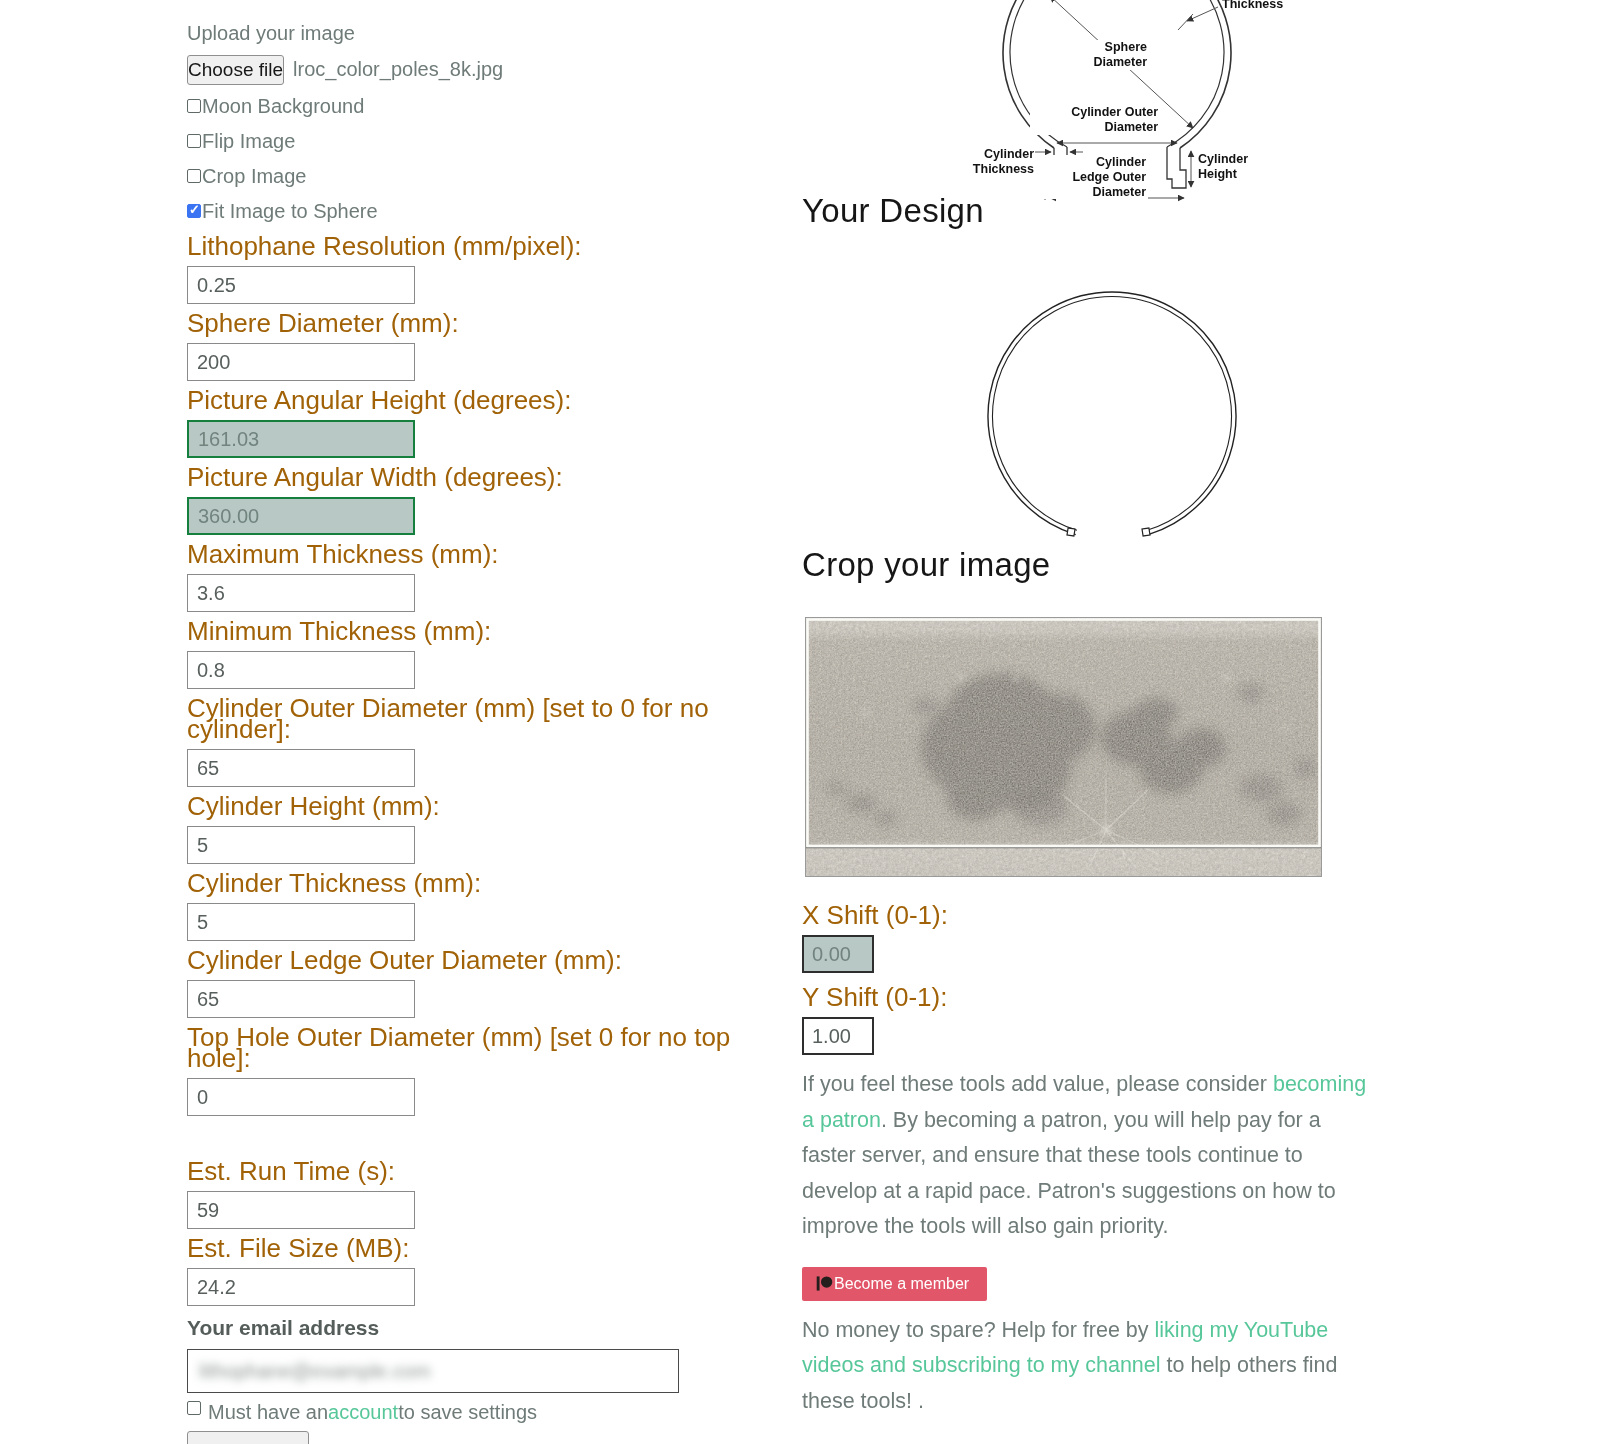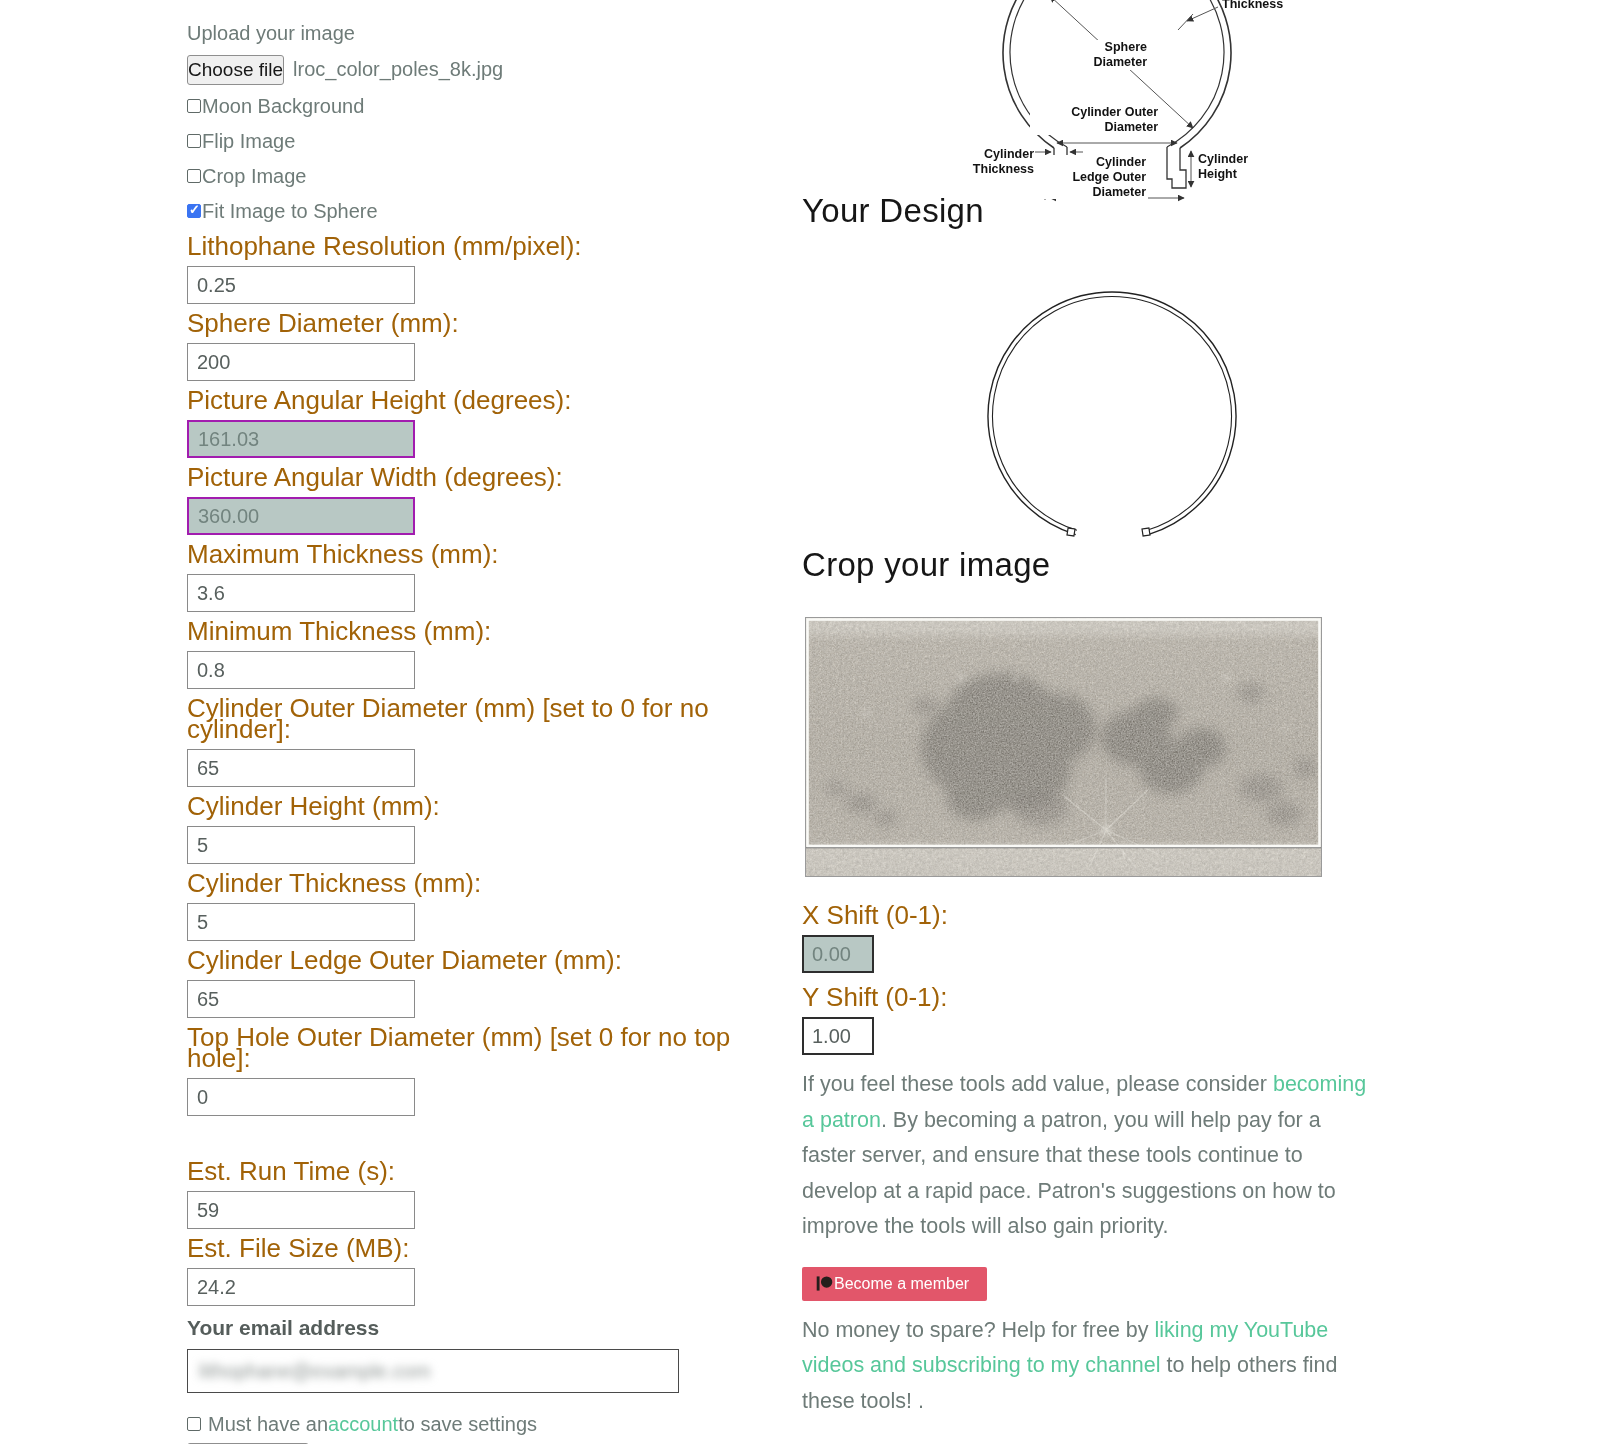--- a/index.html
+++ b/index.html
@@ -19,28 +19,28 @@
   .cb-row{margin-top:13px;height:22px;display:flex;align-items:center;font-size:20px;color:#6e7b78;cursor:pointer;}
   .cb-row.firstcb{margin-top:11px;}
   input[type=checkbox]{appearance:none;-webkit-appearance:none;width:14px;height:14px;margin:0 1px 0 0;
        border:1px solid #5f6a67;border-radius:2px;background:#fff;position:relative;flex:none;cursor:pointer;}
   input[type=checkbox]:checked{background:#3a74f2;border-color:#3a74f2;}
   input[type=checkbox]:checked::after{content:"✓";position:absolute;left:1px;top:-3px;color:#fff;
        font-size:13px;font-weight:bold;}
   .f-input{display:block;margin-top:9px;width:228px;height:38px;box-sizing:border-box;
        border:1px solid #8a8a8a;border-radius:0;padding:0 9px;font-family:"Liberation Sans",sans-serif;
        font-size:20px;color:#58605e;background:#fff;}
-  .f-input:disabled{background:#b8c8c4;border:2px solid #a21caf;color:#72847f;}
+  .f-input:disabled{background:#b8c8c4;border:2px solid #15803d;color:#72847f;}
   .email-label{margin-top:10px;font-size:21px;font-weight:bold;color:#555d5b;line-height:24px;}
   .email-wrap{position:relative;margin-top:9px;width:492px;height:44px;}
   .email-input{width:100%;height:100%;box-sizing:border-box;border:1px solid #4a4a4a;background:#fff;
        font-size:20px;padding:0 11px;color:#9aa19f;}
   .email-blur{position:absolute;left:12px;top:11px;font-size:20px;color:#8d9492;filter:blur(4px);
        pointer-events:none;user-select:none;}
-  .account-row{margin-top:20px;display:flex;align-items:center;font-size:20px;height:22px;}
+  .account-row{margin-top:8px;display:flex;font-size:20px;height:22px;}
   .account-row input[type=checkbox]{margin-right:7px;}
   .create-row{margin-top:8px;display:flex;align-items:center;gap:9px;font-size:21px;}
   .create-btn{font-size:21px;padding:8px 12px;border-radius:3px;color:#454545;}
   a.glink{color:#57c79a;text-decoration:none;cursor:pointer;}
   
   .right-col{position:absolute;left:802px;top:0;width:565px;height:1444px;}
   h1.sec{position:absolute;left:0;margin:0;font-size:33px;font-weight:400;color:#161616;letter-spacing:.3px;}
   .h-design{top:192px;}
   .h-crop{top:546px;}
   .diagram{position:absolute;left:148px;top:0;width:350px;height:212px;}

